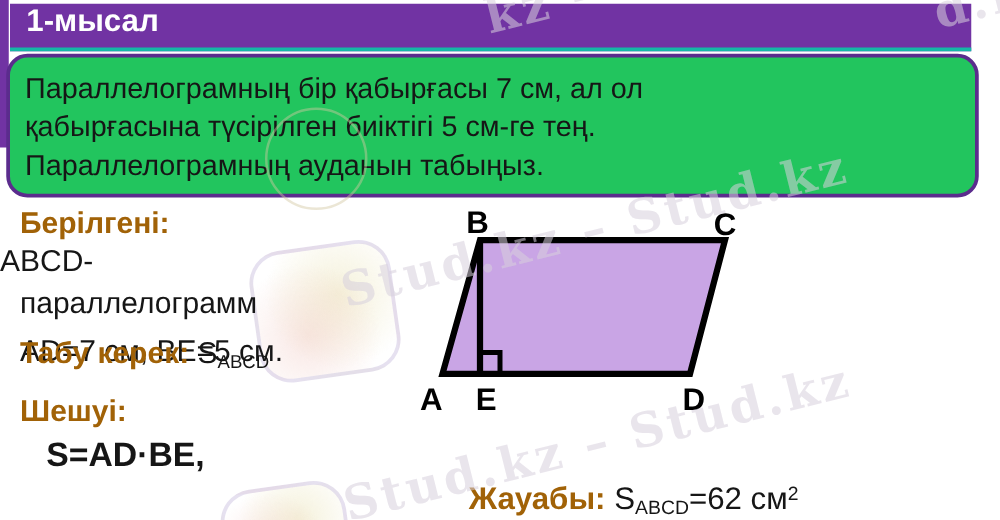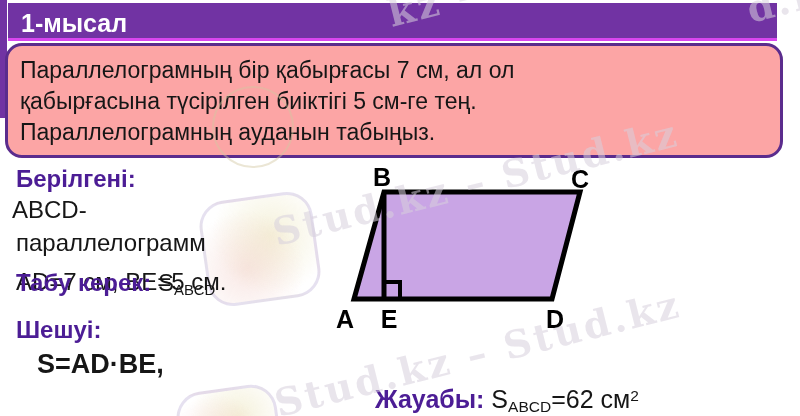--- a/index.html
+++ b/index.html
@@ -4,33 +4,33 @@
 <style>
   html,body { margin:0; padding:0; background:#888; }
   .slide {
     position:relative; width:800px; height:416px; background:#ffffff;
     overflow:hidden; font-family:"Liberation Sans", sans-serif; margin:0 auto;
   }
   
   .left-strip { position:absolute; left:0; top:0; width:7px; height:118px;
     background:#7133A3; z-index:9; }
   .header-bar { position:absolute; left:8px; top:3px; width:769px; height:35px;
-    background:#7133A3; border-bottom:3px solid #d946ef; z-index:10;
-    display:flex; align-items:flex-end; }
+    background:#7133A3; border-bottom:3px solid #14b8a6; z-index:10;
+    display:flex; align-items:flex-start; }
   .header-bar .title { color:#ffffff; font-size:25px; font-weight:bold; padding-left:13px; }
   
   .problem-box { position:absolute; left:5px; top:43px; width:760px; height:88px;
-    background:#fca5a5; border:3px solid #5B2C8D; border-radius:17px;
+    background:#22c55e; border:3px solid #5B2C8D; border-radius:17px;
     padding:9px 0 12px 12px; z-index:10; }
   .problem-box .pline { font-size:23px; line-height:31px; color:#161616; }
   
   .txt { position:absolute; z-index:15; white-space:nowrap; color:#161616; }
-  .accent { color:#4c1d95; font-weight:bold; }
+  .accent { color:#a16207; font-weight:bold; }
   .given-label { left:16px; top:165px; font-size:24px; }
-  .given-line1 { left:12px; top:196px; font-size:24px; }
+  .given-line1 { left:0; top:196px; font-size:24px; }
   .given-line2 { left:16px; top:229px; font-size:24px; }
   .given-values { left:16px; top:268px; font-size:24px; }
   .find-line { left:16px; top:269px; font-size:24px;text-align:right; }
   .solution-label { left:16px; top:316px; font-size:24px; }
   .solution-formula { left:16px; top:349px; font-size:27px; font-weight:bold;margin-left:21px; }
   .solution-calc { left:178px; top:350px; font-size:26px; }
   .answer-line { left:375px; top:385px; font-size:25px; }
   .sub { font-size:0.62em; vertical-align:-0.28em; }
   .sup { font-size:0.62em; vertical-align:0.45em; }
   

